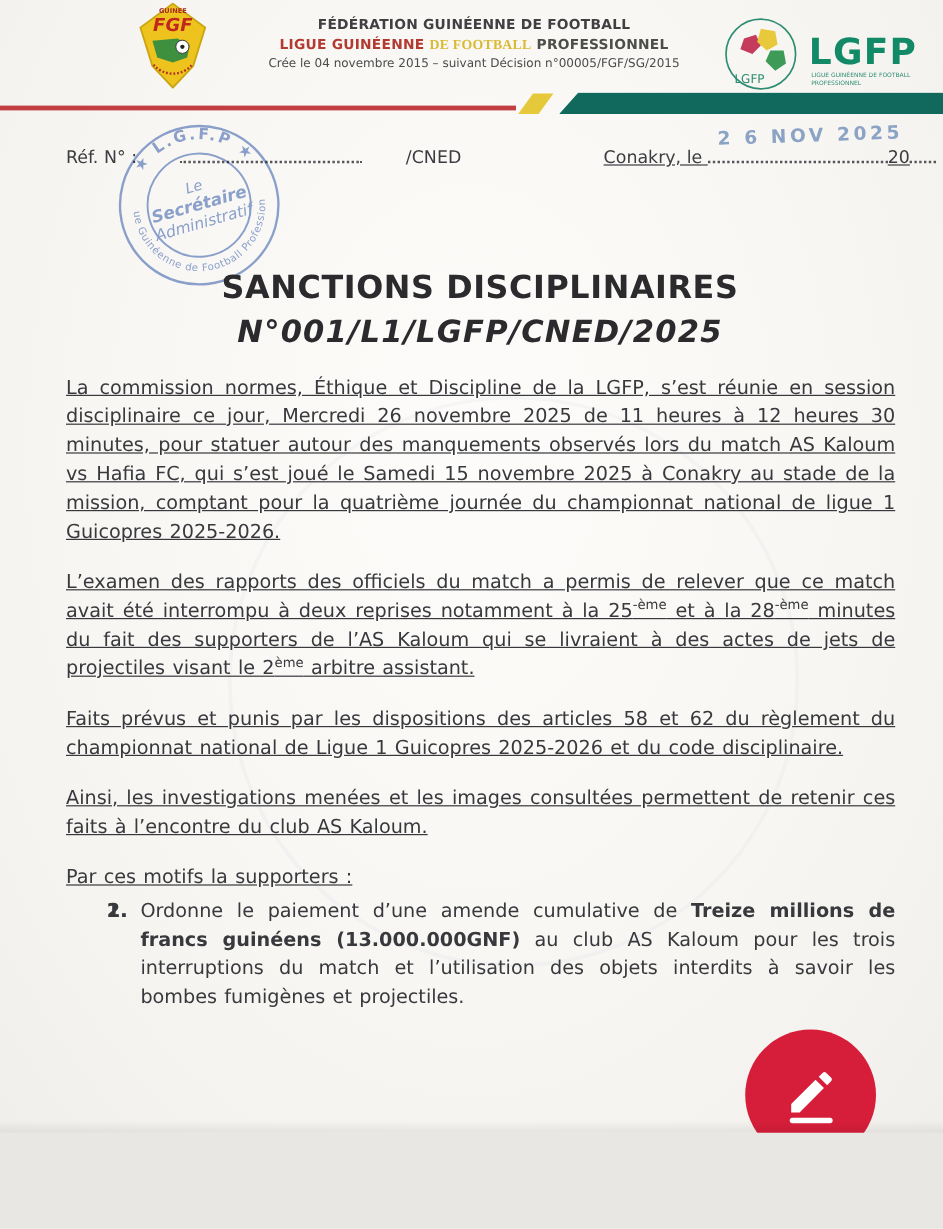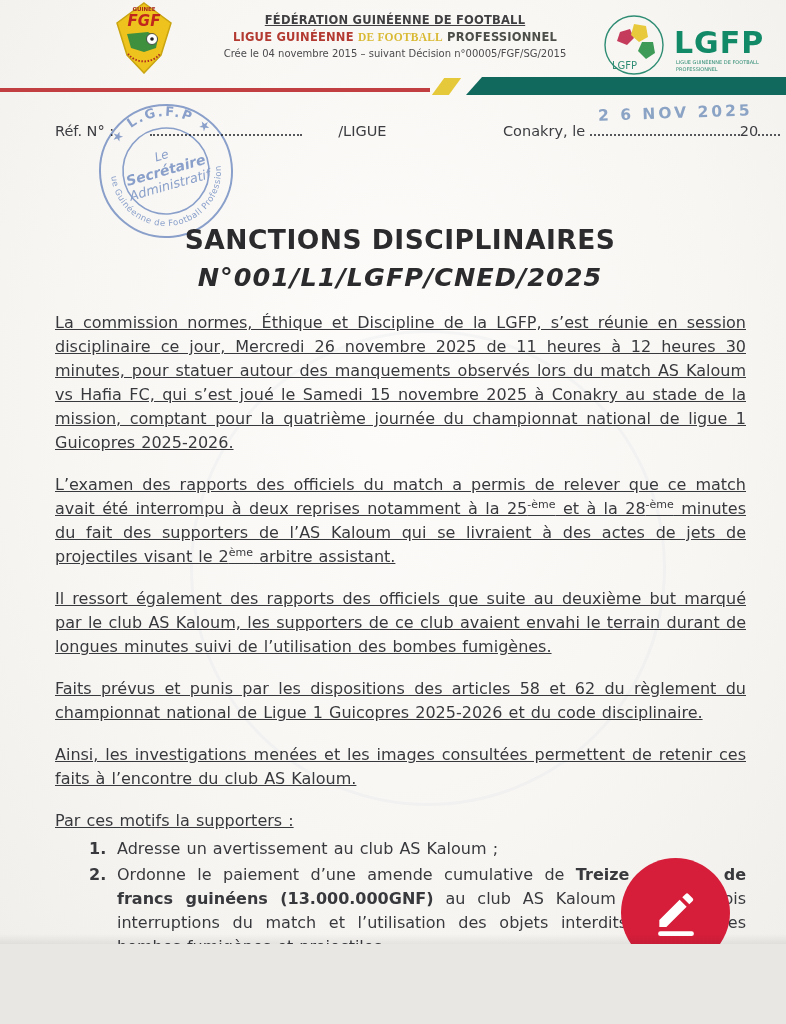--- a/index.html
+++ b/index.html
@@ -5,40 +5,40 @@
   html,body{margin:0;padding:0;}
   body{width:786px;height:1024px;overflow:hidden;background:#e9e7e4;font-family:"DejaVu Sans",sans-serif;}
   .page{position:relative;width:786px;height:944px;overflow:hidden;
         background:radial-gradient(ellipse at 50% 40%, #fdfcfa 0%, #f8f6f3 60%, #f1efec 100%);}
   .page::after{content:"";position:absolute;left:0;right:0;bottom:0;height:10px;
         background:linear-gradient(180deg,rgba(0,0,0,0),rgba(0,0,0,0.07));pointer-events:none;}
 
   
   .crest{position:absolute;left:114px;top:2px;width:60px;height:72px;}
   .org-block{position:absolute;left:215px;top:13px;width:360px;text-align:center;color:#403f41;}
-  .org-line1{font-size:11.5px;font-weight:bold;letter-spacing:.2px;text-decoration:underline;}
+  .org-line1{font-size:11.5px;font-weight:bold;letter-spacing:.2px;}
   .org-line2{font-size:11.5px;font-weight:bold;margin-top:3px;letter-spacing:.2px;}
   .org-line2 .seg-red{color:#b23a31;}
   .org-line2 .seg-yellow{color:#d9ba35;font-family:Liberation Serif, serif;}
   .org-line2 .seg-dark{color:#4c4e49;}
   .org-line3{font-size:10px;margin-top:4px;color:#4b4b4d;}
   .lgfp-logo{position:absolute;left:598px;top:10px;width:178px;height:70px;}
 
   
   .band{position:absolute;left:0;top:77px;width:786px;height:20px;}
   .band .red-line{position:absolute;left:0;top:11px;width:430px;height:4px;background:#c23f41;}
   .band .yellow-slash{position:absolute;left:438px;top:1px;width:17px;height:17px;background:#e6c93a;transform:skewX(-36deg);}
   .band .teal-band{position:absolute;left:466px;top:0;width:320px;height:18px;background:#11695e;
                    clip-path:polygon(16px 0,100% 0,100% 100%,0 100%);}
 
   
   .ref-row{position:absolute;left:55px;top:121px;font-size:14.5px;color:#3c3d41;display:flex;align-items:baseline;gap:36px;}
   .dots{display:inline-block;border-bottom:2px dotted #55565a;height:13px;}
   .ref-dots{width:152px;}
-  .date-row{position:absolute;left:503px;top:121px;font-size:14.5px;color:#3c3d41;display:flex;align-items:baseline;}
+  .date-row{position:absolute;left:503px;top:121px;font-size:14.5px;color:#3c3d41;display:flex;align-items:baseline;text-decoration:underline;}
   .date-dots{width:150px;}
   .date-dots2{width:22px;}
   .date-stamp{position:absolute;left:598px;top:104px;font-size:15.5px;font-weight:bold;color:#8ba3c4;
               letter-spacing:3px;transform:rotate(-2deg);white-space:nowrap;}
 
   
   .stamp{position:absolute;opacity:.78;mix-blend-mode:multiply;pointer-events:none;}
   .stamp1{left:92px;top:97px;width:148px;height:148px;transform:rotate(-6deg);}
   .stamp2{left:446px;top:960px;width:148px;height:148px;transform:rotate(-4deg);}
   .stamp text{fill:#6d8cc7;}
@@ -113,21 +113,21 @@
 
   <div class="band">
     <div class="red-line"></div>
     <div class="yellow-slash"></div>
     <div class="teal-band"></div>
   </div>
 
   <div class="ref-row">
     <span>Réf. N° :</span>
     <span class="dots ref-dots"></span>
-    <span>/LIGUE</span>
+    <span>/CNED</span>
   </div>
 
   <div class="date-row">
     <span>Conakry, le</span>&nbsp;
     <span class="dots date-dots"></span>
     <span>20</span>
     <span class="dots date-dots2"></span>
   </div>
   <div class="date-stamp">2 6 NOV 2025</div>
 
@@ -154,31 +154,29 @@
   <div class="title-block">
     <div class="title-line1">SANCTIONS DISCIPLINAIRES</div>
     <div class="title-line2">N°001/L1/LGFP/CNED/2025</div>
   </div>
 
   <div class="body-text">
     <p>La commission normes, Éthique et Discipline de la LGFP, s’est réunie en session disciplinaire ce jour, Mercredi 26 novembre 2025 de 11 heures à 12 heures 30 minutes, pour statuer autour des manquements observés lors du match AS Kaloum vs Hafia FC, qui s’est joué le Samedi 15 novembre 2025 à Conakry au stade de la mission, comptant pour la quatrième journée du championnat national de ligue 1 Guicopres 2025-2026.</p>
 
     <p><span>L’examen des rapports des officiels du match a permis de relever que ce match avait été interrompu à deux reprises notamment à la 25</span><span class="sup">-ème</span><span> et à la 28</span><span class="sup">-ème</span><span> minutes du fait des supporters de l’AS Kaloum qui se livraient à des actes de jets de projectiles visant le 2</span><span class="sup">ème</span><span> arbitre assistant.</span></p>
 
-    <p>Il ressort également des rapports des officiels que suite au deuxième but marqué par le club AS Kaloum, les supporters de ce club avaient envahi le terrain durant de longues minutes suivi de l’utilisation des bombes fumigènes.</p>
 
     <p>Faits prévus et punis par les dispositions des articles 58 et 62 du règlement du championnat national de Ligue 1 Guicopres 2025-2026 et du code disciplinaire.</p>
 
     <p>Ainsi, les investigations menées et les images consultées permettent de retenir ces faits à l’encontre du club AS Kaloum.</p>
 
     <p class="motifs-intro">Par ces motifs la supporters :</p>
 
     <div class="li">
       <span class="num">1.</span>
-      <span>Adresse un avertissement au club AS Kaloum ;</span>
     </div>
     <div class="li">
       <span class="num">2.</span>
       <span><span>Ordonne le paiement d’une amende cumulative de </span><span class="b">Treize millions de francs guinéens (13.000.000GNF)</span><span> au club AS Kaloum pour les trois interruptions du match et l’utilisation des objets interdits à savoir les bombes fumigènes et projectiles.</span></span>
     </div>
   </div>
 
   <svg class="stamp stamp2" viewBox="0 0 148 148">
     <defs>
       <path id="s2top" d="M 19,74 A 55,55 0 1 1 129,74"></path>

